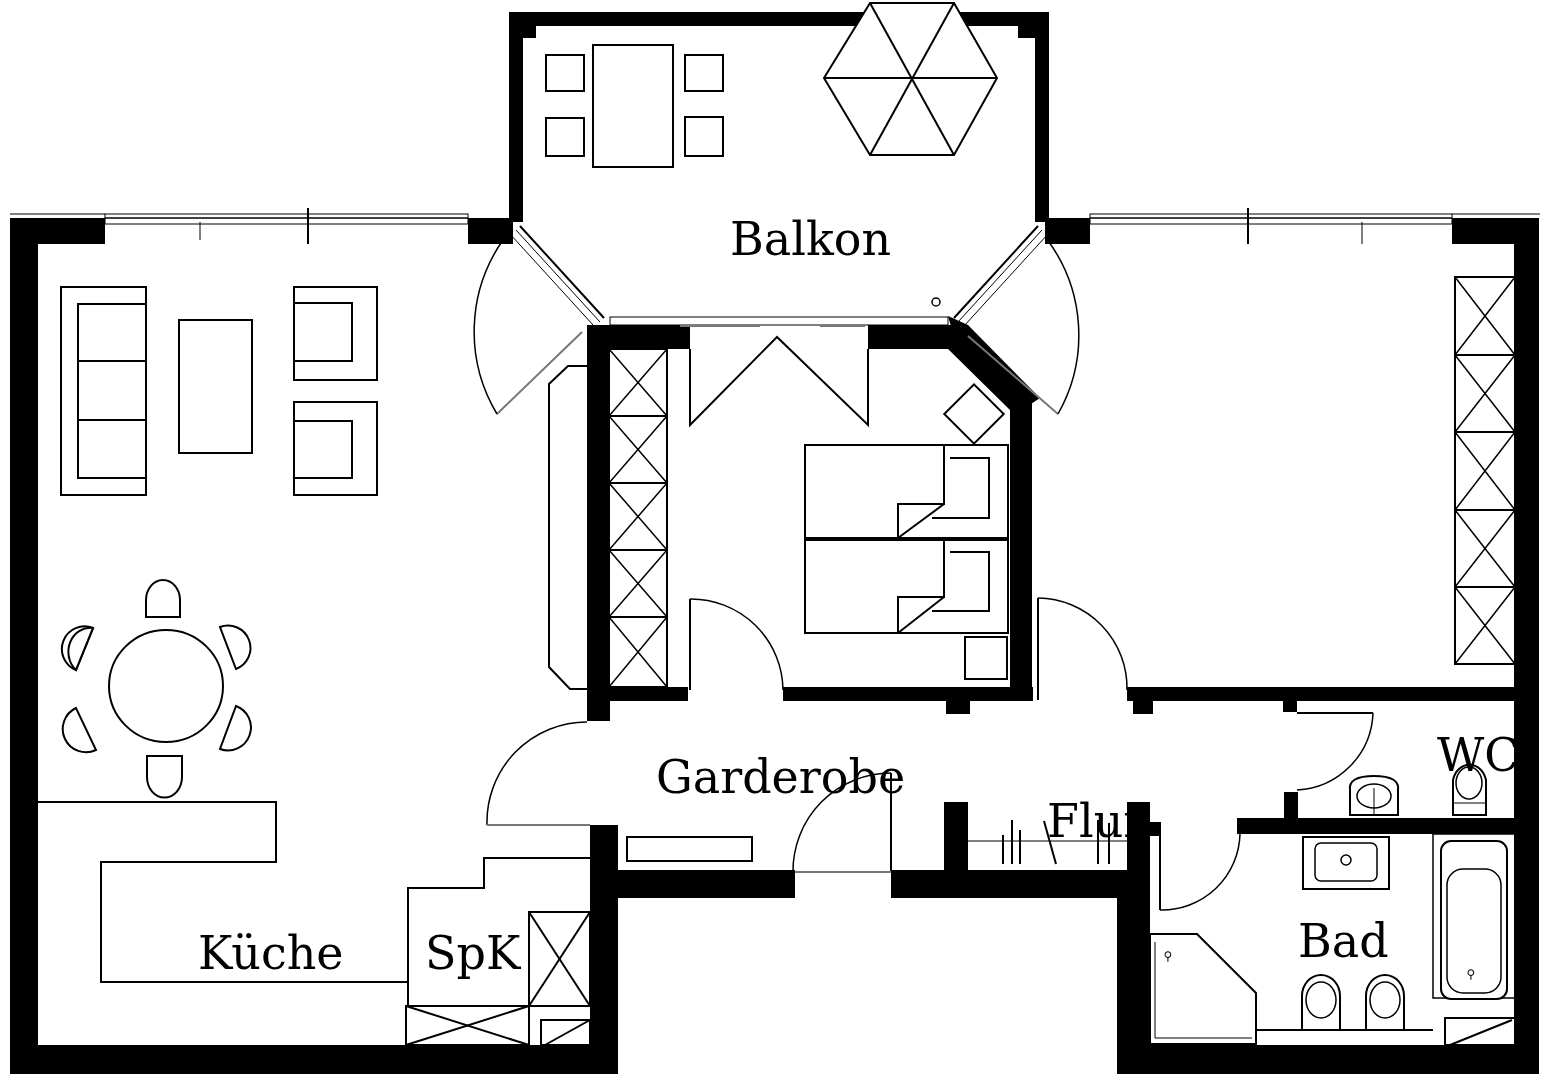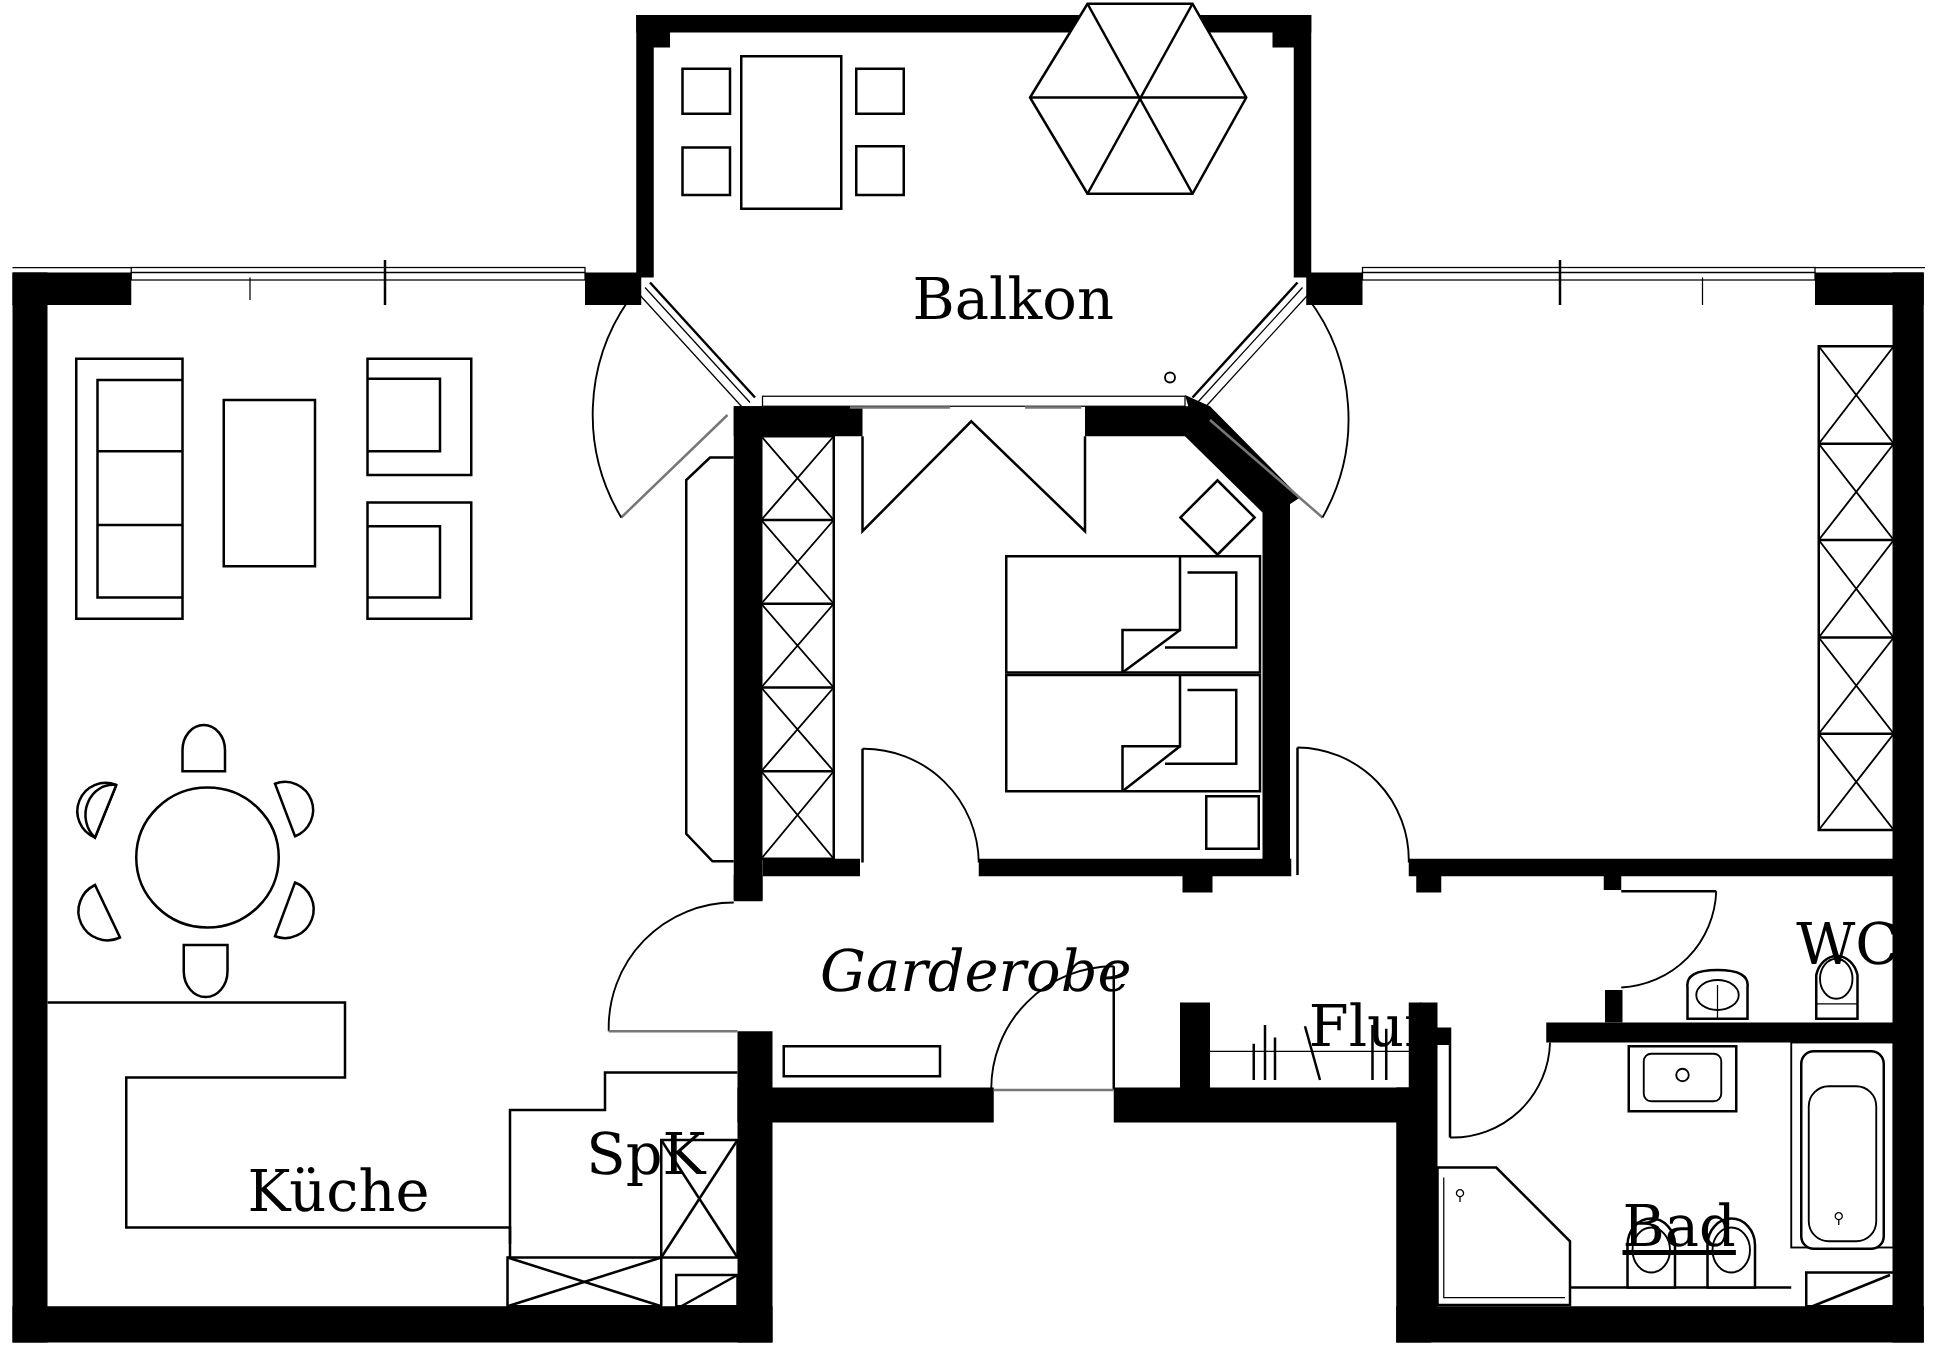--- a/index.html
+++ b/index.html
@@ -277,18 +277,18 @@
       <ellipse class="lnt" cx="1321" cy="1000" rx="15" ry="18"></ellipse>
     </g>
     <g>
       <path class="furn" d="M 1366 1030 L 1366 996 A 18 20 0 0 1 1404 996 L 1404 1030 Z"></path>
       <ellipse class="lnt" cx="1385" cy="1000" rx="15" ry="18"></ellipse>
     </g>
   </g>
 </svg>
 
 <div class="label" style="left:730px;top:216px;">Balkon</div>
-<div class="label" style="left:656px;top:754px;font-style:italic;">Garderobe</div>
+<div class="label" style="left:656px;top:754px;">Garderobe</div>
 <div class="label" style="left:1047px;top:754px;margin-top:44px;">Flur</div>
 <div class="label" style="left:1393px;top:732px;margin-left:44px;">WC</div>
 <div class="label" style="left:198px;top:906px;margin-top:24px;">Küche</div>
-<div class="label" style="left:425px;top:900px;margin-left:44px;">SpK</div>
-<div class="label" style="left:1298px;top:958px;text-decoration:underline;">Bad</div>
+<div class="label" style="left:425px;top:930px;">SpK</div>
+<div class="label" style="left:1298px;top:918px;">Bad</div>
 
 </body></html>

